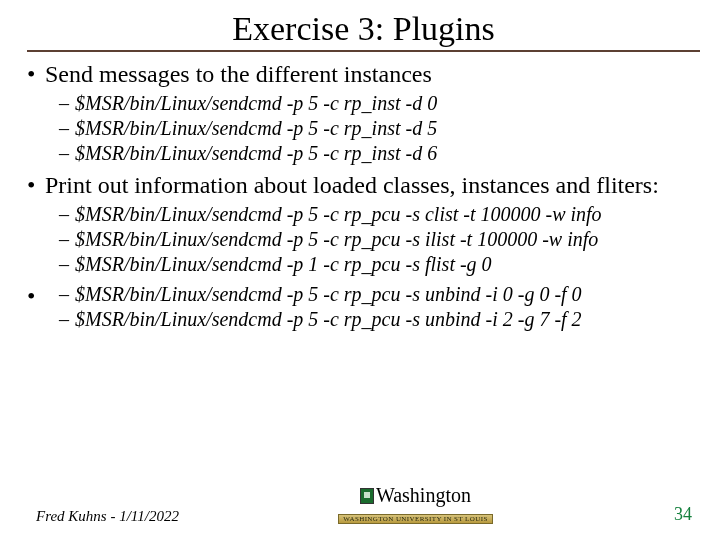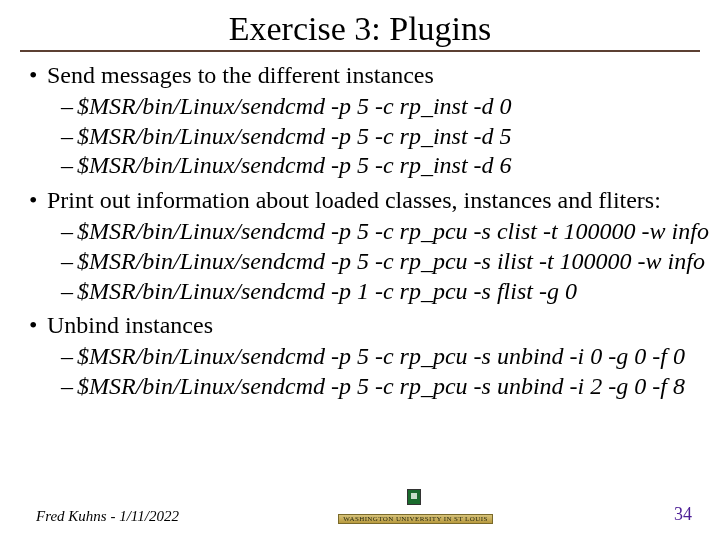--- a/index.html
+++ b/index.html
@@ -9,60 +9,60 @@
     height: 540px;
     background: #fff;
     font-family: "Times New Roman", Times, serif;
     color: #000;
     position: relative;
     overflow: hidden;
   }
   .slide {
     width: 720px;
     height: 535px;
-    padding: 6px 20px 0 20px;
+    padding: 6px 20px 0 27px;
     position: relative;
   }
   .title {
     text-align: center;
     font-size: 34px;
     margin: 4px 0 4px 0;
     font-weight: normal;
     border-bottom: 2px solid #5c4033;
     padding-bottom: 2px;
     width: 100%;
   }
   .content {
     margin-top: 8px;
   }
   ul.top {
     list-style: none;
     padding: 0;
-    margin: 9px;
+    margin: 0;
   }
   ul.top > li {
     font-size: 24px;
     line-height: 1.2;
     margin: 2px 0 2px 0;
     padding-left: 18px;
     position: relative;
   }
   ul.top > li::before {
     content: "•";
     position: absolute;
     left: 0;
     top: 0;
   }
   ul.sub {
     list-style: none;
     padding: 0;
     margin: 2px 0 6px 14px;
   }
   ul.sub > li {
-    font-size: 24px;
+    font-size: 20px;
     font-style: italic;
     line-height: 1.2;
     margin: 1px 0;
     padding-left: 16px;
     position: relative;
     white-space: nowrap;
   }
   ul.sub > li::before {
     content: "–";
     position: absolute;
@@ -112,21 +112,21 @@
   }
   .shield::after{
     content:"";
     position:absolute;
     left:3px; top:3px;
     width:6px;height:6px;
     background:#c7e0c9;
   }
   .footer-right {
     font-size: 18px;
-    color: #4c1d95;
+    color: #15803d;
     min-width: 40px;
     text-align: right;
   }
 </style>
 </head>
 <body>
 
 <div class="slide">
   <div class="title">Exercise 3: Plugins</div>
 
@@ -142,32 +142,31 @@
       </li>
       <li>
         <span>Print out information about loaded classes, instances and fliters:</span>
         <ul class="sub">
           <li>$MSR/bin/Linux/sendcmd -p 5 -c rp_pcu -s clist -t 100000 -w info</li>
           <li>$MSR/bin/Linux/sendcmd -p 5 -c rp_pcu -s ilist -t 100000 -w info</li>
           <li>$MSR/bin/Linux/sendcmd -p 1 -c rp_pcu -s flist -g 0</li>
         </ul>
       </li>
       <li>
-        <span>Unbind instances</span>
         <ul class="sub">
           <li>$MSR/bin/Linux/sendcmd -p 5 -c rp_pcu -s unbind -i 0 -g 0 -f 0</li>
-          <li>$MSR/bin/Linux/sendcmd -p 5 -c rp_pcu -s unbind -i 2 -g 0 -f 8</li>
+          <li>$MSR/bin/Linux/sendcmd -p 5 -c rp_pcu -s unbind -i 2 -g 7 -f 2</li>
         </ul>
       </li>
     </ul>
   </div>
 
   <div class="footer">
     <div class="footer-left">Fred Kuhns - 1/11/2022</div>
     <div class="footer-center">
       <div>
-        <span class="shield"></span>
+        <span class="shield"></span><span class="univ">Washington</span>
       </div>
       <div class="univ-sub">WASHINGTON UNIVERSITY IN ST LOUIS</div>
     </div>
     <div class="footer-right">34</div>
   </div>
 </div>
 
 </body></html>

